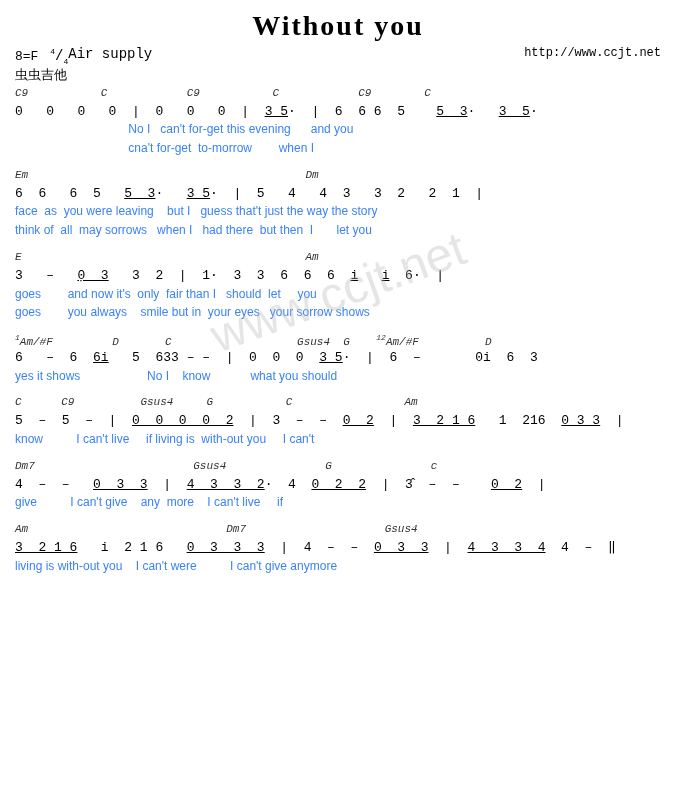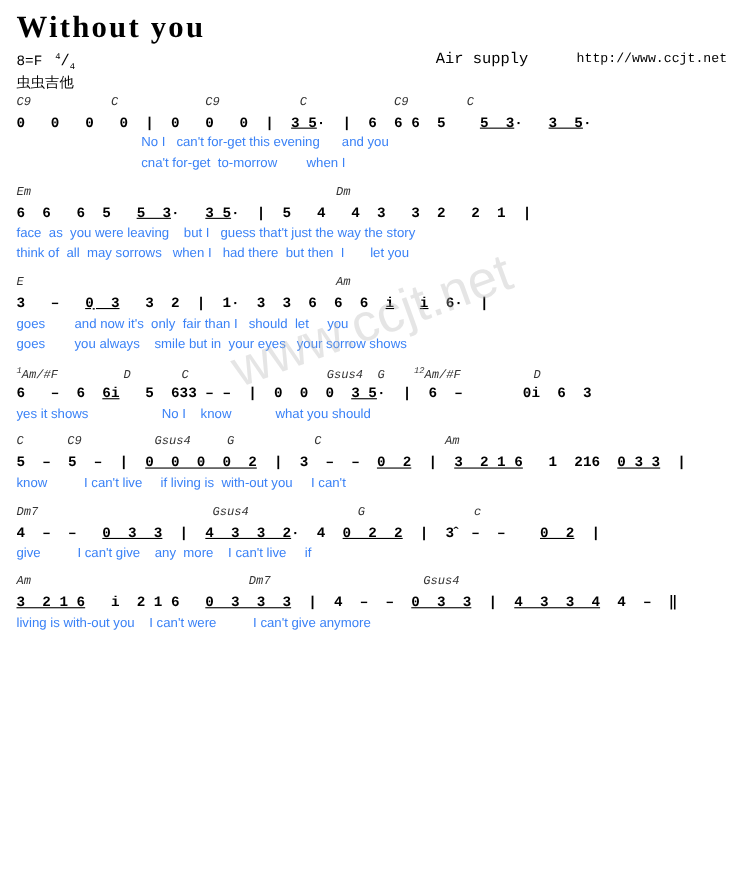--- a/index.html
+++ b/index.html
@@ -6,20 +6,21 @@
     body {
       background: #fff;
       font-family: 'Courier New', Courier, monospace;
       font-size: 13px;
       color: #000;
       width: 676px;
       min-height: 806px;
       padding: 10px 15px;
     }
     .title {
+      text-align: center;
       font-size: 28px;
       font-weight: bold;
       font-family: serif;
       margin-bottom: 4px;
       letter-spacing: 2px;
     }
     .meta-row {
       display: flex;
       justify-content: space-between;
       align-items: flex-start;
@@ -44,21 +45,20 @@
       margin-bottom: 0px;
       height: 15px;
       white-space: pre;
     }
     .music-line {
       font-size: 13px;
       white-space: pre;
       font-family: 'Courier New', Courier, monospace;
       line-height: 1.5;
       margin-bottom: 0px;
-      font-weight: bold;
     }
     .lyric-line {
       font-size: 12px;
       white-space: pre;
       font-family: sans-serif;
       line-height: 1.4;
       margin-bottom: 2px;
       color: #3b82f6;
     }
     .watermark {
@@ -89,21 +89,21 @@
 
   <div class="meta-row">
     <div class="meta-left">
       <span>8=F</span>
       <span style="font-size:14px; margin-left:4px;">
         <sup>4</sup>/<sub>4</sub>
       </span>
       <br>
       <span>虫虫吉他</span>
     </div>
-    <div style="text-align:right; flex:1;">
+    <div style="text-align:left; flex:1;">
       <span style="font-size:14px;">Air supply</span>
     </div>
     <div class="meta-right">http://www.ccjt.net</div>
   </div>
 
   <div class="row-group">
     <div class="chord-line">C9           C            C9           C            C9        C</div>
     <div class="music-line">0   0   0   0  |  0   0   0  |  <span style="text-decoration:underline;">3 5</span>·  |  6  6 6  5    <span style="text-decoration:underline;">5  3</span>·   <span style="text-decoration:underline;">3  5</span>·</div>
     <div class="lyric-line">                                  No I   can't for-get this evening      and you</div>
     <div class="lyric-line">                                  cna't for-get  to-morrow        when I</div>

